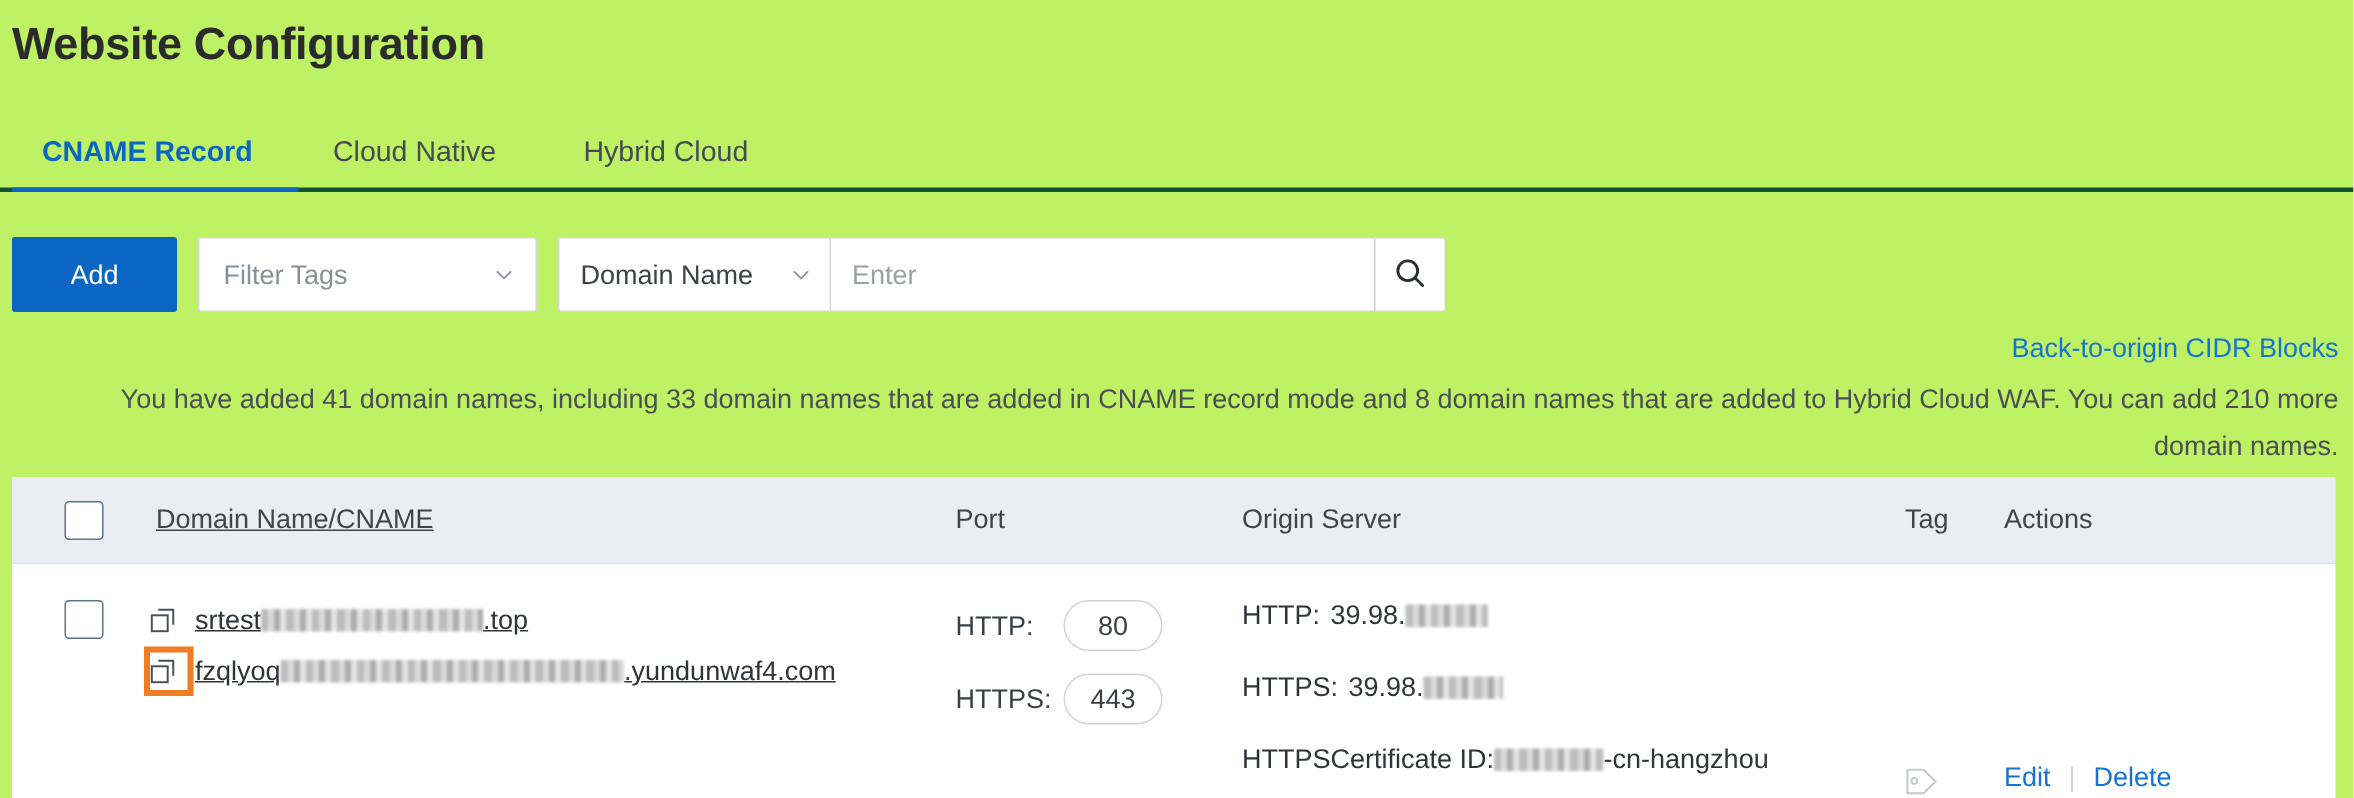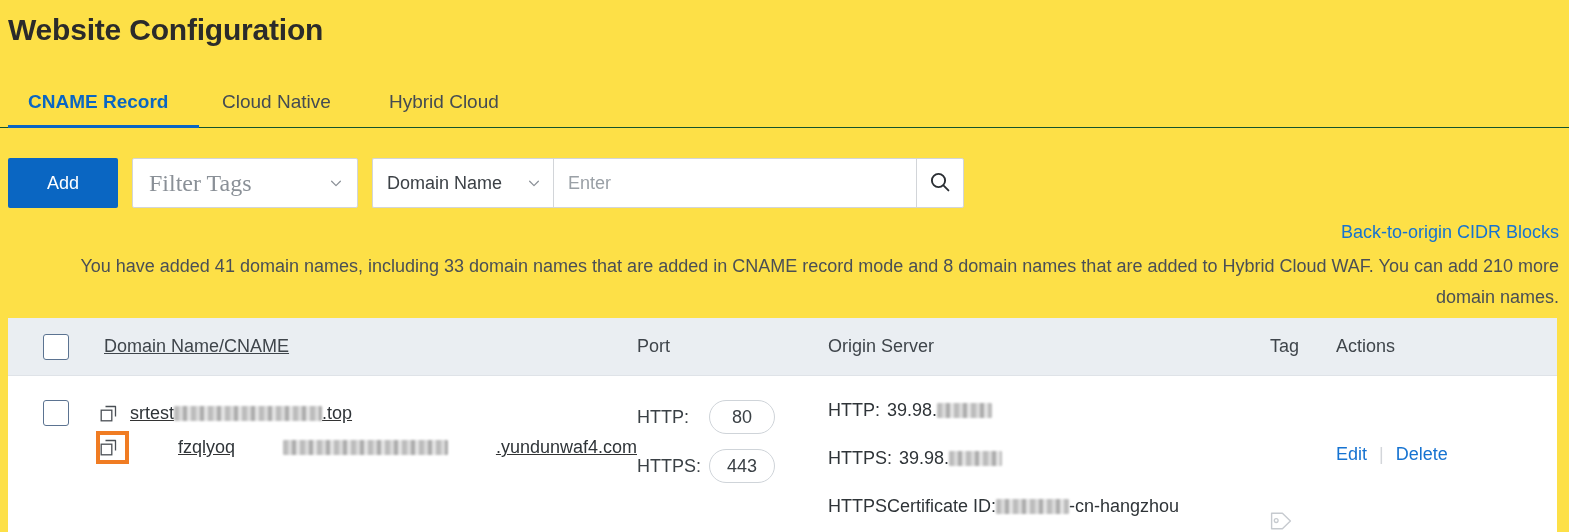--- a/index.html
+++ b/index.html
@@ -8,21 +8,21 @@
     width: 1569px; height: 532px;
     background: #ffffff;
     font-family: "Liberation Sans", sans-serif;
     color: #333333;
     overflow: hidden;
   }
   #page {
     position: relative;
     width: 1569px;
     height: 532px;
-    background: #fde047;
+    background: #bef264;
   }
 
   
   .page-title {
     position: absolute;
     left: 8px;
     top: 8px;
     font-size: 30px;
     font-weight: 700;
     color: #2b2b2b;
@@ -30,21 +30,21 @@
     line-height: 44px;
   }
 
   
   .tabs {
     position: absolute;
     left: 0px;
     top: 78px;
     width: 1569px;
     height: 50px;
-    border-bottom: 1px solid #14532d;
+    border-bottom: 3px solid #14532d;
     text-align: center;
   }
   .tab {
     position: absolute;
     top: 0;
     height: 48px;
     line-height: 48px;
     font-size: 19px;
     color: #444b52;
     cursor: pointer;
@@ -99,23 +99,22 @@
     cursor: pointer;
     position: relative;
   }
   .select-filter-tags {
     width: 226px;
     margin-left: 14px;
     padding: 0 14px 0 16px;
     justify-content: space-between;
   }
   .select-filter-tags .sel-label {
-    font-size: 24px;
+    font-size: 18px;
     color: #8a9097;
-    font-family: Liberation Serif, serif;
   }
   .search-group {
     display: flex;
     margin-left: 14px;
     height: 50px;
   }
   .select-domain {
     width: 181px;
     padding: 0 12px 0 14px;
     justify-content: space-between;
@@ -227,21 +226,21 @@
 
   
   .domain-line {
     display: flex;
     align-items: center;
     font-size: 18px;
     color: #2f3438;
     line-height: 30px;
     white-space: nowrap;
   }
-  .domain-line + .domain-line { margin-top: 4px; gap: 48px; }
+  .domain-line + .domain-line { margin-top: 4px; }
   .copy-ico {
     width: 17px; height: 17px;
     margin-right: 9px;
     flex: none;
     display: block;
   }
   .copy-wrap {
     display: inline-flex;
     align-items: center;
     justify-content: center;
@@ -305,21 +304,21 @@
   .origin-gap { margin-bottom: 23px; }
   .origin-gap2 { margin-bottom: 6px; }
 
   
   .tag-ico { width: 22px; height: 22px; display: block; margin-top: 112px; cursor: pointer; }
 
   
   .actions {
     display: flex;
     align-items: center;
-    margin-top: 46px;
+    margin-top: 110px;
     font-size: 18px;
   }
   .act-link {
     color: #1673d1;
     cursor: pointer;
     text-decoration: none;
   }
   .act-sep {
     color: #d3d6da;
     margin: 0 12px;

